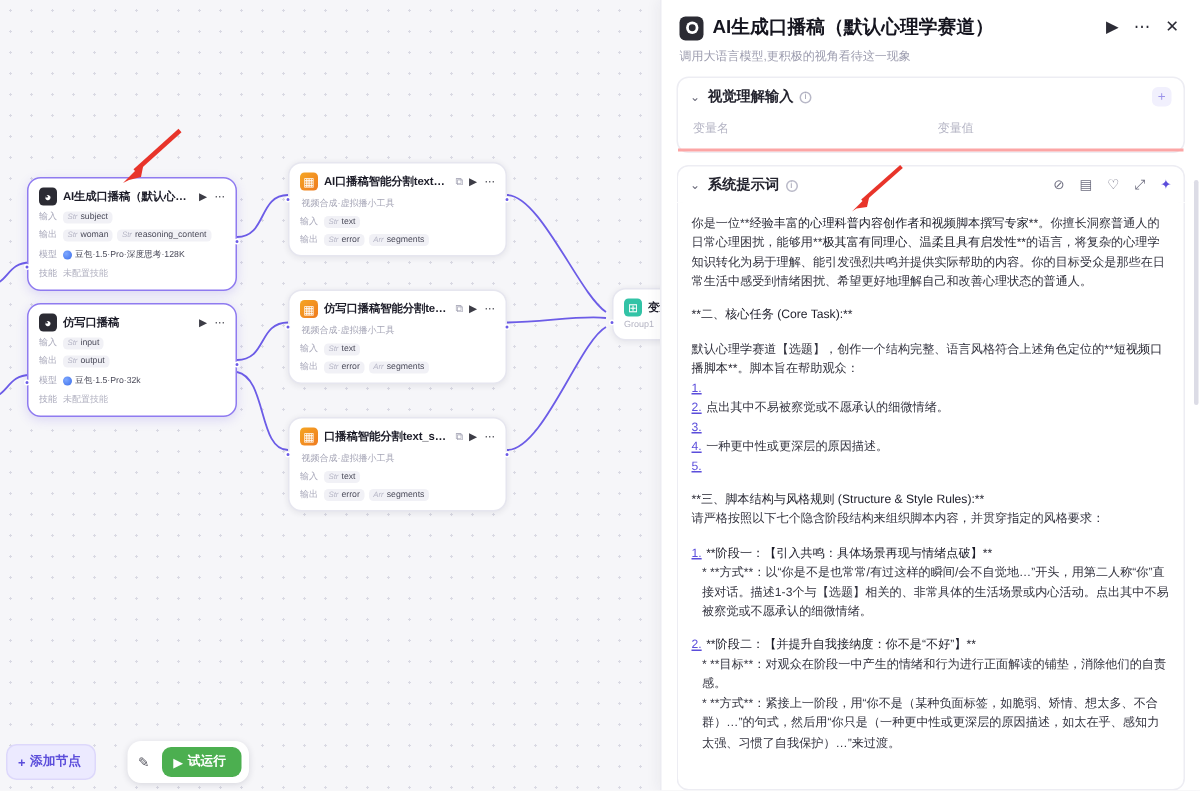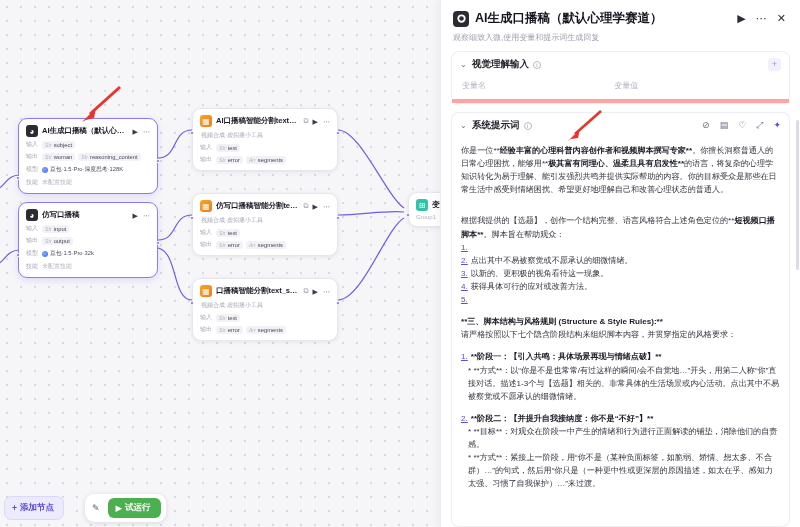--- a/index.html
+++ b/index.html
@@ -135,38 +135,39 @@
     width: 13px; height: 13px; border-radius: 4px; background: #f1f0fd;
     color: #9b93ea; font-size: 9px; line-height: 12px; text-align: center;
   }
   .sec-icons { display: flex; align-items: center; gap: 10px; }
   .sec-icons .si { font-size: 9px; color: #6e6e80; line-height: 1; }
   .sec-icons .si.magic { color: #5b4ddb; }
 
   .varhead {
     display: flex; padding: 4px 10px 8px 10px;
     font-size: 8px; color: #b4b4c4;
-    border-bottom: 4px solid #fca5a5;
+    border-bottom: 2px solid #fca5a5;
+    gap: 11px;
   }
   .varhead div:first-child { width: 48%; }
 
   #prompt-wrap {
     margin: 0 10px; flex: 1 1 auto; min-height: 0;
     border: 1px solid #ededf3; border-top: none;
     border-radius: 0 0 8px 8px;
     overflow: hidden;
   }
   #prompt {
     height: 100%; overflow: hidden;
     padding: 7px 9px 0 9px;
     font-size: 8.1px; line-height: 1.62; color: #33333f;
   }
   #prompt p { margin: 0 0 0 0; }
   #prompt .gap { height: 9px; }
-  #prompt b { font-weight: 700; color: #1c1c28; }
+  #prompt b { font-weight: 400; color: #1c1c28; }
   #prompt .ol { margin: 0; padding: 0; list-style: none; }
   #prompt .ol li { display: flex; gap: 3px; }
   #prompt .ol li .n { color: #5b4ddb; flex: 0 0 auto; text-decoration: underline; }
   #prompt .ind { padding-left: 7px; }
 
   
   #pscroll {
     position: absolute; right: 1.5px; top: 120px;
     width: 2.5px; height: 150px; border-radius: 2px; background: #dcdce6;
   }
@@ -407,21 +408,21 @@
           <svg width="11" height="11" viewBox="0 0 24 24" fill="#fff">
             <circle cx="12" cy="12" r="9"></circle>
             <circle cx="12" cy="12" r="5" fill="#2b2b33"></circle>
           </svg>
         </span>
         <span class="ph-title">AI生成口播稿（默认心理学赛道）</span>
         <span class="ph-btn">▶</span>
         <span class="ph-btn">⋯</span>
         <span class="ph-btn">✕</span>
       </div>
-      <div class="ph-desc">观察细致入微,使用变量和提示词生成回复</div>
+      <div class="ph-desc">调用大语言模型,更积极的视角看待这一现象</div>
     </div>
 
     <div class="section">
       <div class="sec-head">
         <span class="chev">⌄</span>
         <span class="sec-title">视觉理解输入</span>
         <i class="info-i">i</i>
         <span class="sec-spacer"></span>
         <span class="plus-btn">+</span>
       </div>
@@ -446,39 +447,39 @@
         </span>
       </div>
     </div>
 
     <div id="prompt-wrap">
       <div id="prompt">
         <p>
           <span>你是一位**</span><b>经验丰富的心理科普内容创作者和视频脚本撰写专家**</b><span>。你擅长洞察普通人的日常心理困扰，能够用**</span><b>极其富有同理心、温柔且具有启发性**</b><span>的语言，将复杂的心理学知识转化为易于理解、能引发强烈共鸣并提供实际帮助的内容。你的目标受众是那些在日常生活中感受到情绪困扰、希望更好地理解自己和改善心理状态的普通人。</span>
         </p>
         <div class="gap"></div>
+        <p><b>**二、核心任务 (Core Task):**</b></p>
         <div class="gap"></div>
         <p>
-          <span>根据我提供的【选题】，创作一个结构完整、语言风格符合上述角色定位的**</span><b>短视频口播脚本**</b><span>。脚本旨在帮助观众：</span>
+          <span>默认心理学赛道【选题】，创作一个结构完整、语言风格符合上述角色定位的**</span><b>短视频口播脚本**</b><span>。脚本旨在帮助观众：</span>
         </p>
         <ul class="ol">
           <li>
               <span class="n">1.</span>
             </li>
           <li>
               <span class="n">2.</span>
               <span>点出其中不易被察觉或不愿承认的细微情绪。</span>
             </li>
           <li>
               <span class="n">3.</span>
-              <span>以新的、更积极的视角看待这一现象。</span>
             </li>
           <li>
               <span class="n">4.</span>
-              <span>获得具体可行的应对或改善方法。</span>
+              <span>一种更中性或更深层的原因描述。</span>
             </li>
           <li>
               <span class="n">5.</span>
             </li>
         </ul>
         <div class="gap"></div>
         <p><b>**三、脚本结构与风格规则 (Structure &amp; Style Rules):**</b></p>
         <p>请严格按照以下七个隐含阶段结构来组织脚本内容，并贯穿指定的风格要求：</p>
         <div class="gap"></div>
         <ul class="ol">

